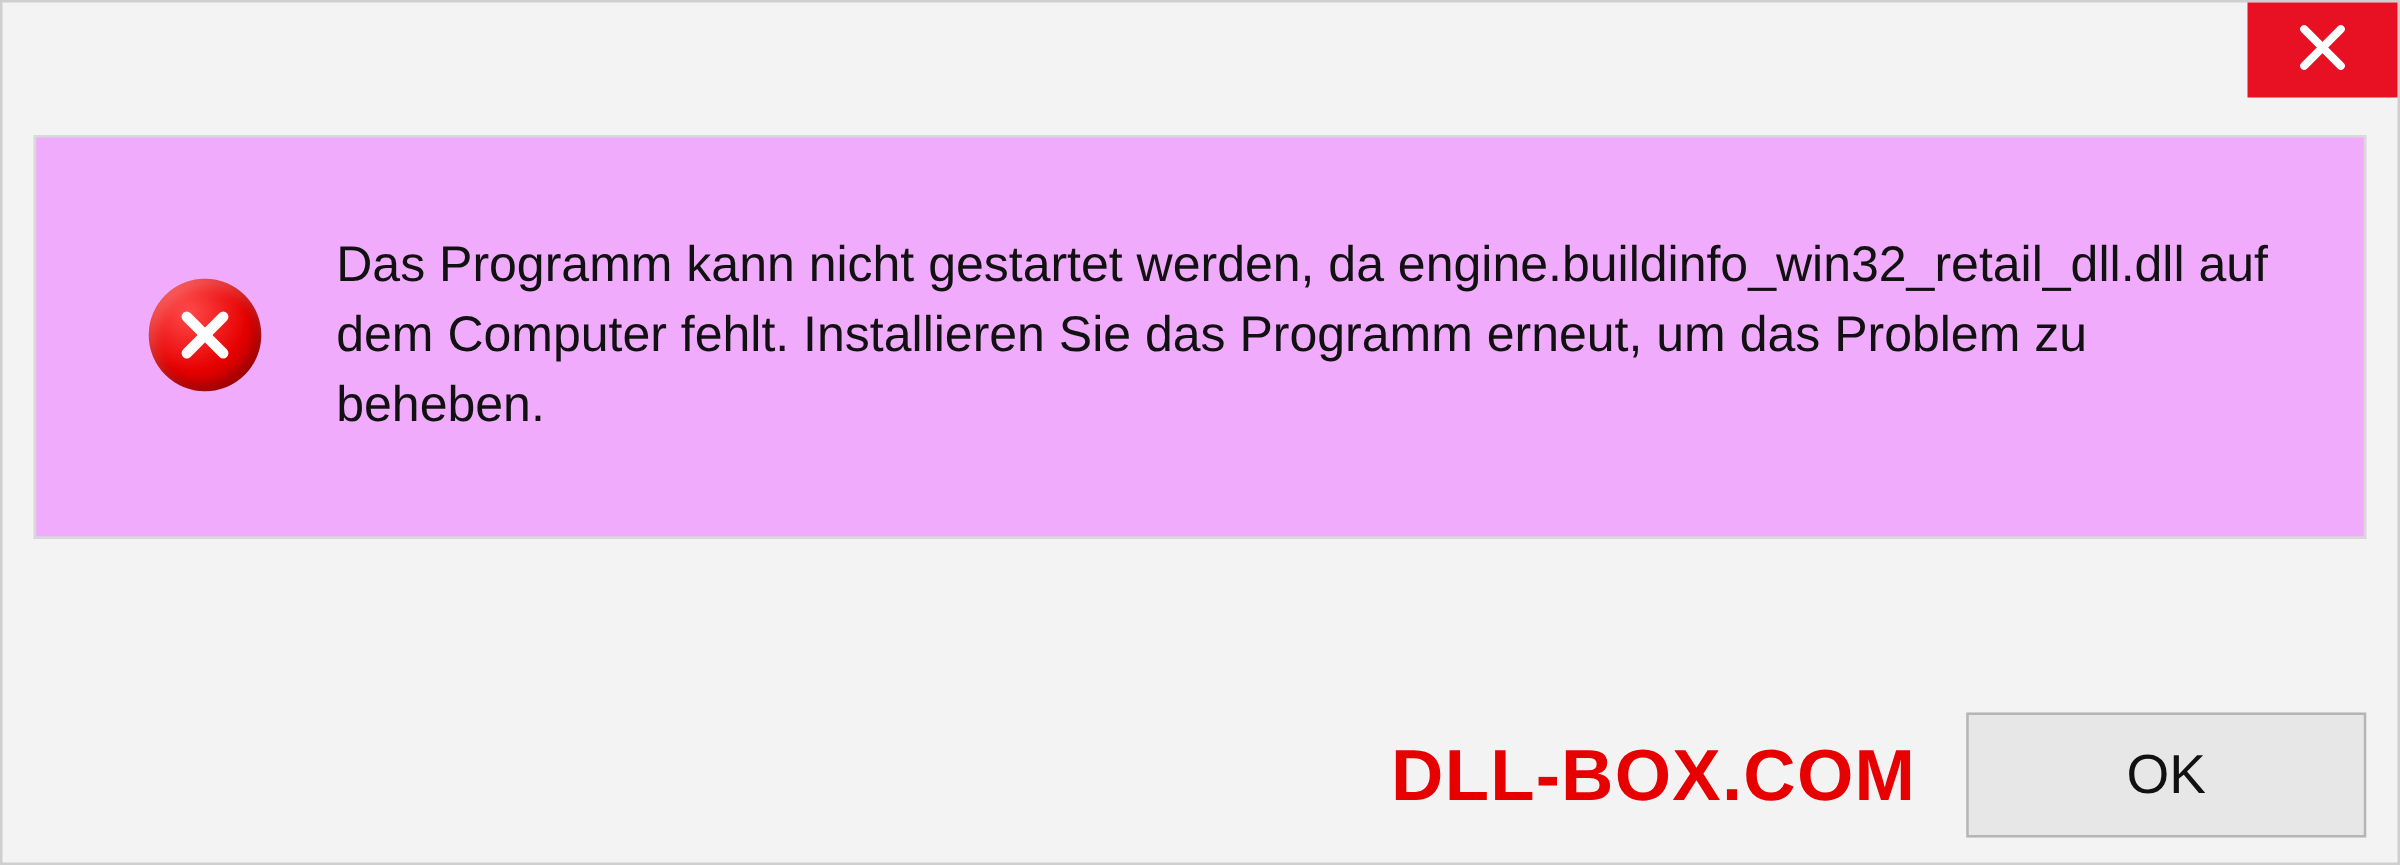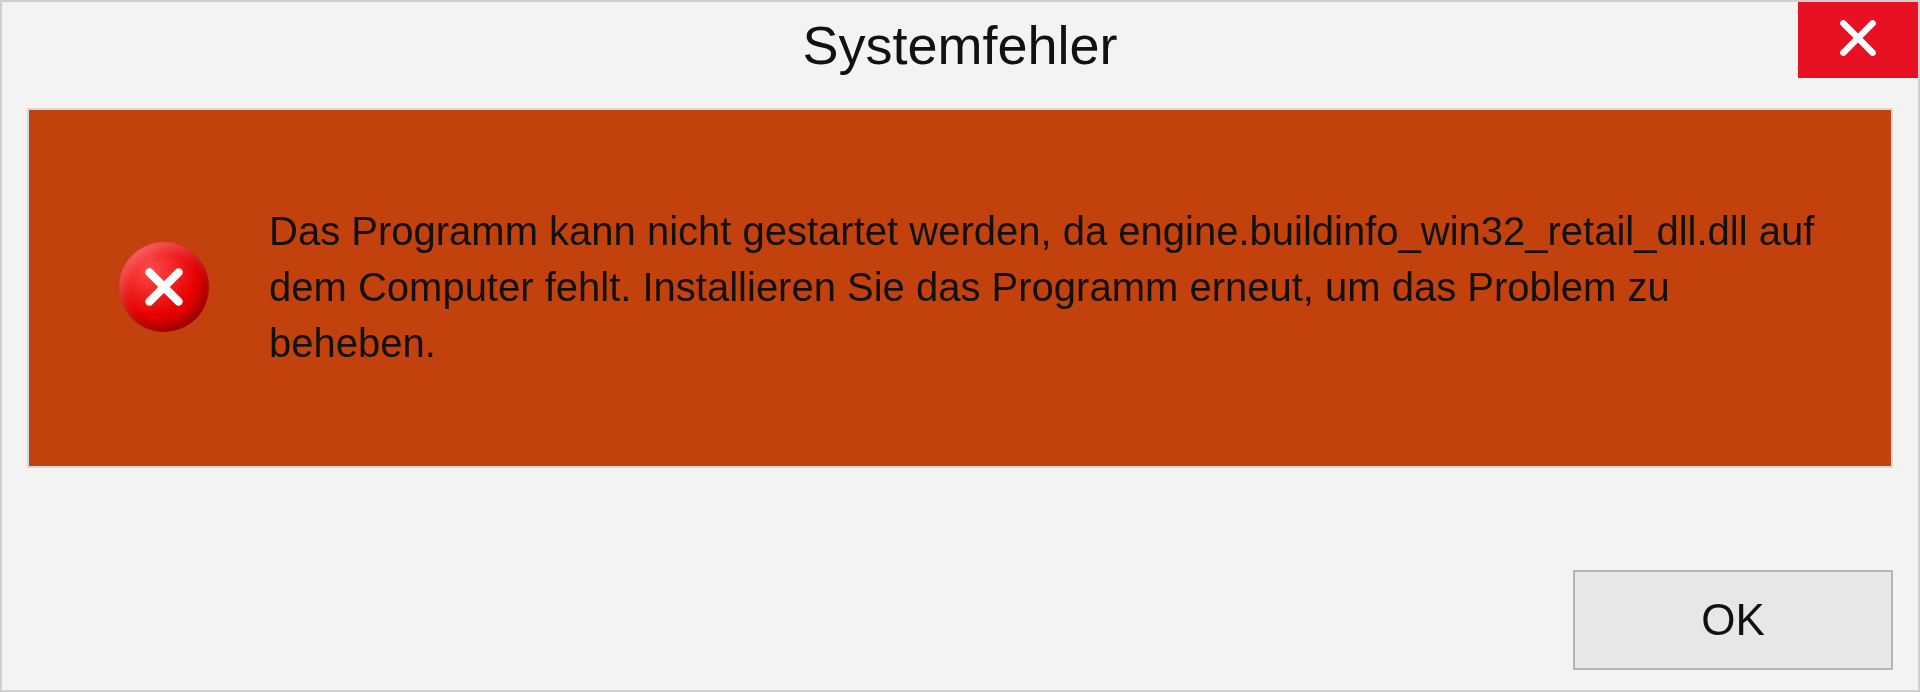--- a/index.html
+++ b/index.html
@@ -46,23 +46,23 @@
       align-items: center;
       justify-content: center;
       cursor: pointer;
     }
     .close-btn svg {
       width: 44px;
       height: 44px;
     }
     .content-panel {
       margin: 20px 25px 0 25px;
-      background: #c2410c;
+      background: #f0abfc;
       border: 2px solid #d9d9d9;
-      height: 360px;
+      height: 323px;
       display: flex;
       align-items: center;
       padding: 0 70px 3px 90px;
     }
     .error-icon-wrap {
       flex: 0 0 auto;
       margin-right: 60px;
     }
     .error-icon {
       width: 90px;
@@ -115,21 +115,20 @@
       cursor: pointer;
       font-family: inherit;
     }
   </style>
 </head>
 <body>
 
 <div class="dialog">
 
   <div class="titlebar">
-    <span class="title-text">Systemfehler</span>
     <div class="close-btn">
       <span>
         <svg viewBox="0 0 24 24">
           <line x1="4" y1="4" x2="20" y2="20" stroke="#ffffff" stroke-width="3.5" stroke-linecap="round"></line>
           <line x1="20" y1="4" x2="4" y2="20" stroke="#ffffff" stroke-width="3.5" stroke-linecap="round"></line>
         </svg>
       </span>
     </div>
   </div>
 
@@ -139,16 +138,17 @@
         <svg viewBox="0 0 24 24">
           <line x1="5" y1="5" x2="19" y2="19" stroke="#ffffff" stroke-width="4" stroke-linecap="round"></line>
           <line x1="19" y1="5" x2="5" y2="19" stroke="#ffffff" stroke-width="4" stroke-linecap="round"></line>
         </svg>
       </div>
     </div>
     <div class="message-text">Das Programm kann nicht gestartet werden, da engine.buildinfo_win32_retail_dll.dll auf dem Computer fehlt. Installieren Sie das Programm erneut, um das Problem zu beheben.</div>
   </div>
 
   <div class="footer">
+    <div class="watermark">DLL-BOX.COM</div>
     <button class="ok-button">OK</button>
   </div>
 
 </div>
 
 </body></html>

